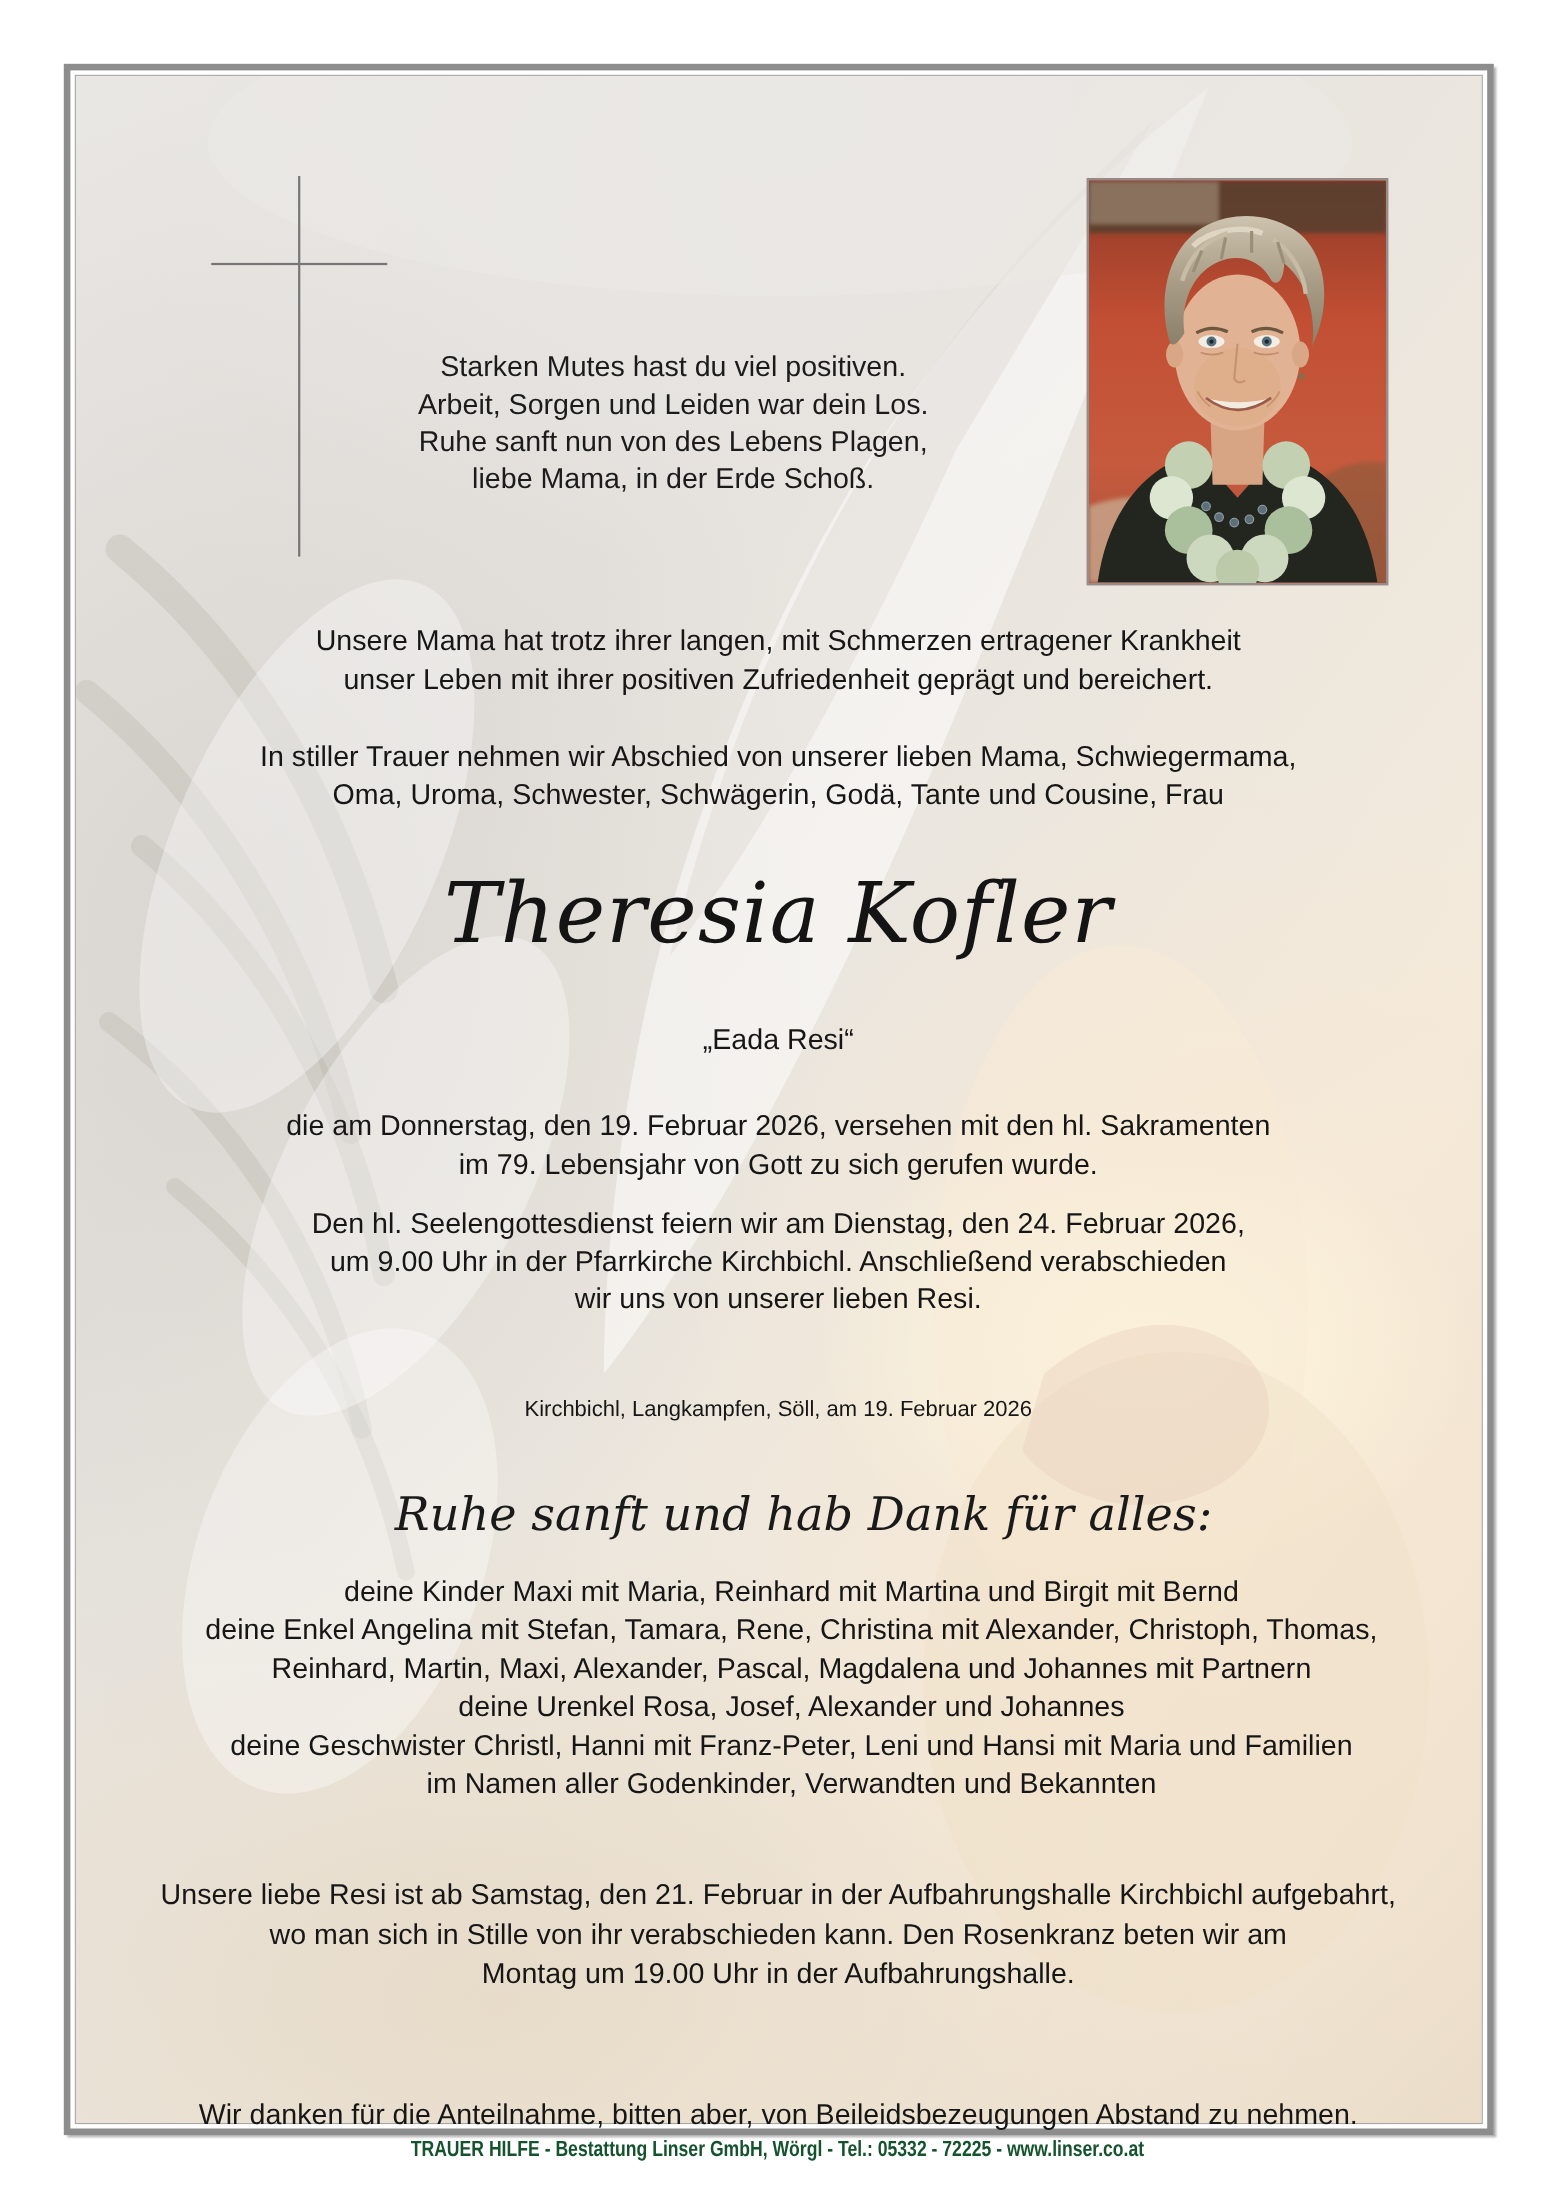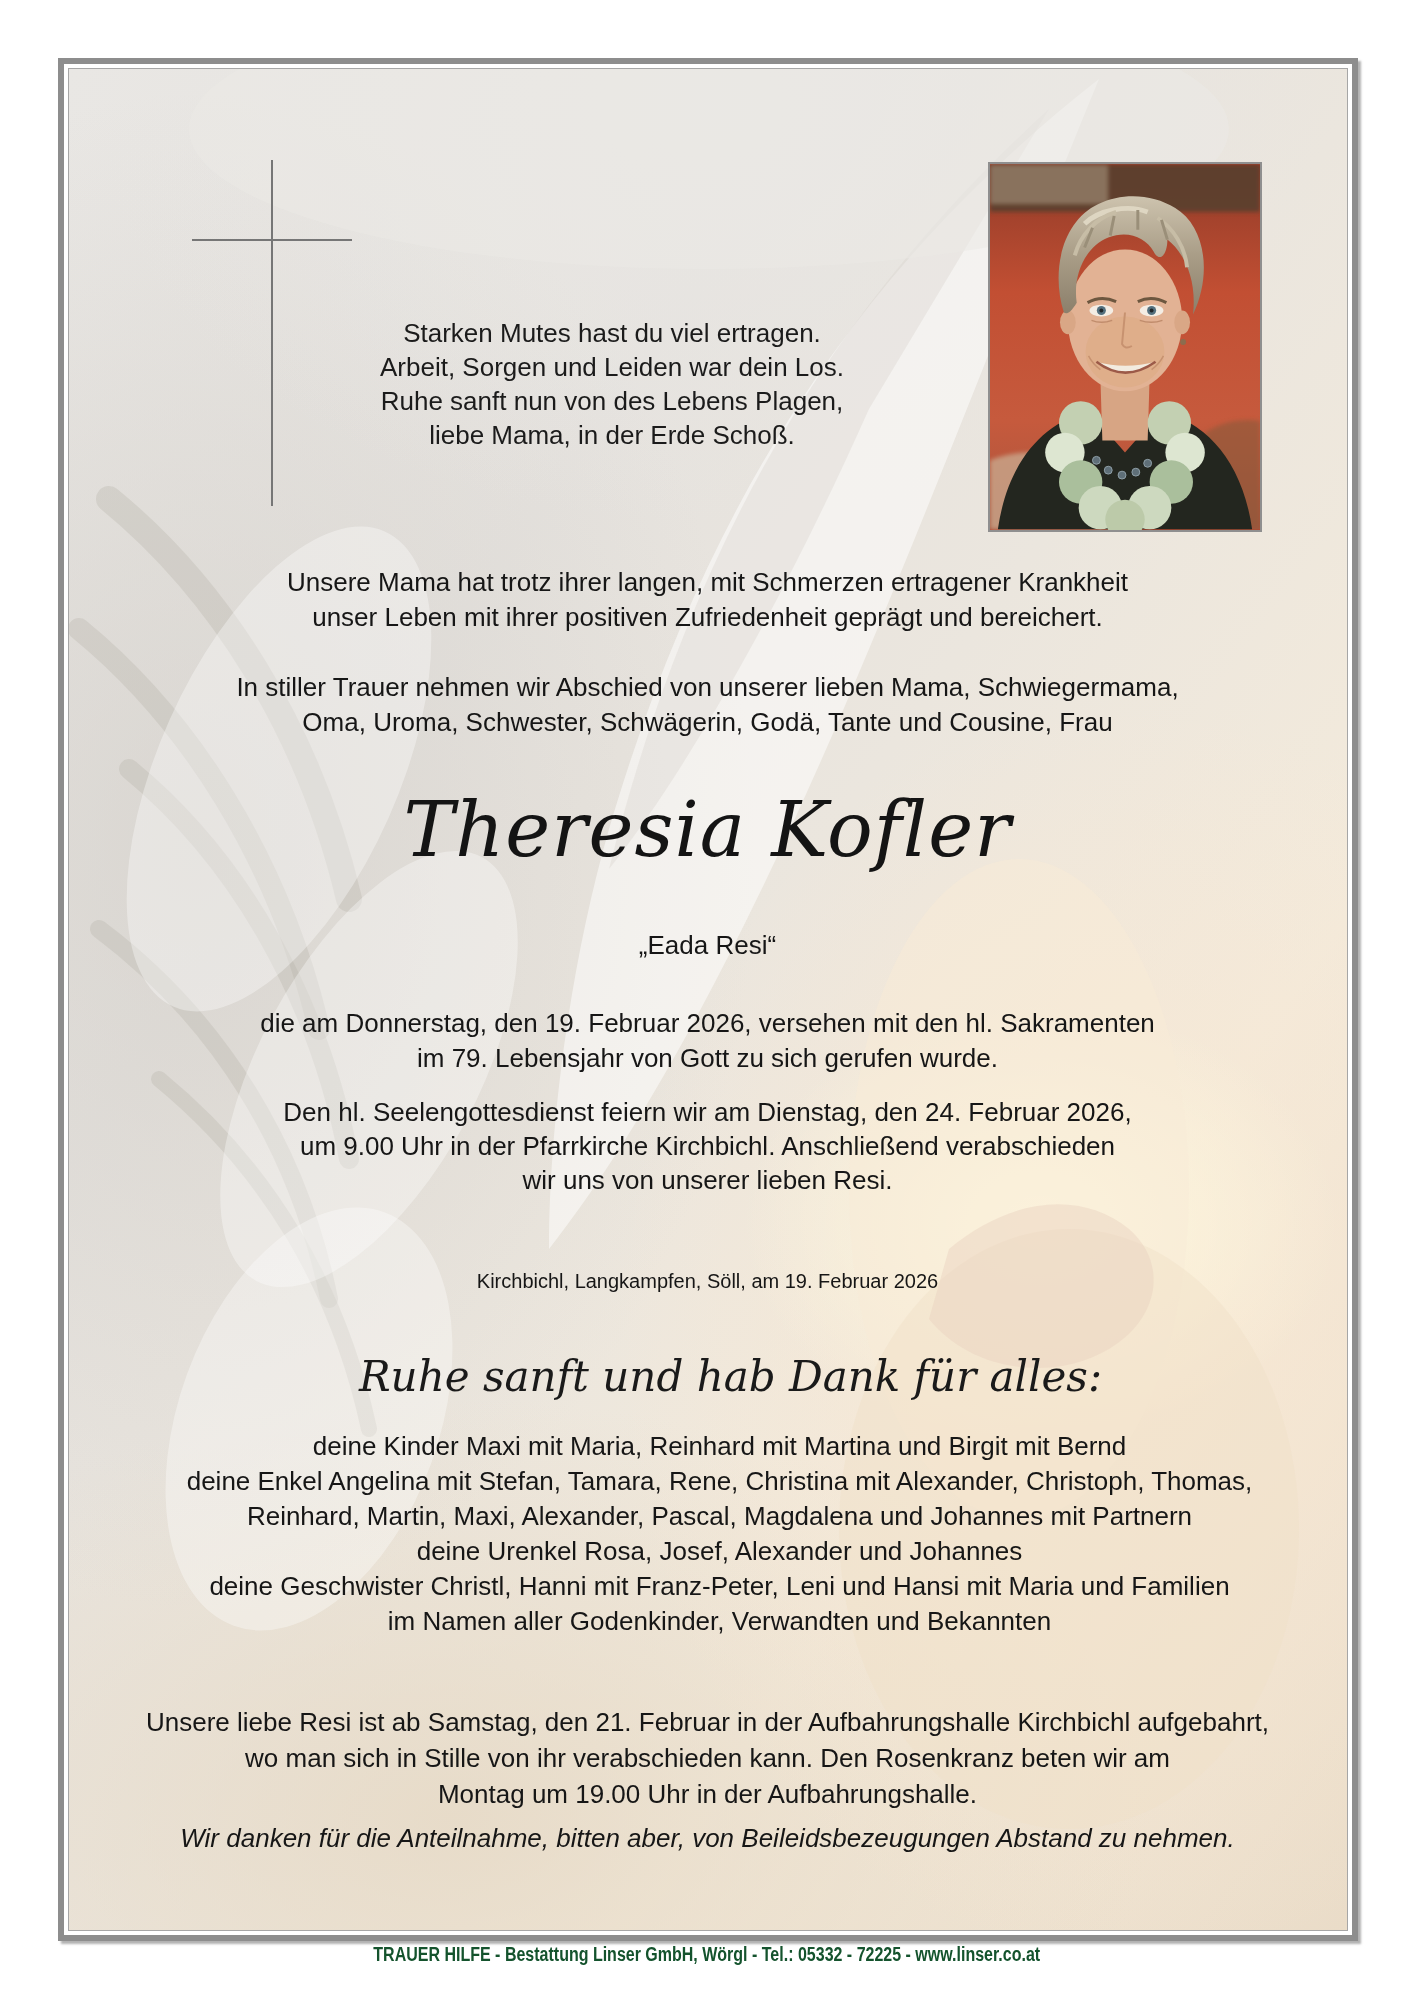--- a/index.html
+++ b/index.html
@@ -55,21 +55,21 @@
   .nickname{top:929px;font-size:26px;line-height:32px;}
   .p-death{top:1006px;font-size:26px;line-height:35px;}
   .p-service{top:1095px;font-size:26px;line-height:34px;}
   .places{top:1264px;font-size:20px;line-height:34px;}
   .thanks{
     top:1348px;font-family:"DejaVu Serif",serif;font-style:italic;font-weight:400;
     font-size:42px;line-height:58px;color:#1a1a1a;margin-left:23px;
   }
   .mourners{top:1429px;font-size:26px;line-height:35px;margin-left:12px;}
   .p-laying{top:1704px;font-size:26px;line-height:36px;}
-  .p-condolence{top:1820px;font-size:26px;line-height:36px;font-style:italic;}
+  .p-condolence{top:1904px;font-size:26px;line-height:36px;}
 
   .footer{
     position:absolute;left:0;top:1941px;width:1414px;text-align:center;
     font-size:20px;font-weight:bold;color:#14532d;line-height:26px;white-space:nowrap;
   }
   .footer .squeeze{display:inline-block;transform:scaleX(.8);transform-origin:center;}
 </style>
 </head>
 <body>
 
@@ -194,21 +194,21 @@
                  C96,84 84,112 88,140 C82,150 78,152 75,150 Z" fill="url(#hairg)"></path>
         <path d="M96,60 C110,46 140,40 160,48" stroke="#ded6c2" stroke-width="5" fill="none"></path>
         <path d="M86,92 C92,70 108,54 128,48" stroke="#c7bda6" stroke-width="4" fill="none"></path>
         <path d="M170,54 C186,64 198,84 200,104" stroke="#c7bda6" stroke-width="4" fill="none"></path>
         <path d="M104,64 L96,84 M126,52 L122,72 M150,46 L150,66 M174,56 L180,76" stroke="#9a8f79" stroke-width="3" fill="none"></path>
       </g>
     </svg>
   </div>
 
   <div class="tb poem">
-      <div>Starken Mutes hast du viel ertragen.</div>
+      <div>Starken Mutes hast du viel positiven.</div>
       <div>Arbeit, Sorgen und Leiden war dein Los.</div>
       <div>Ruhe sanft nun von des Lebens Plagen,</div>
       <div>liebe Mama, in der Erde Schoß.</div>
     </div>
 
   <div class="tb full p-tribute">
       <div>Unsere Mama hat trotz ihrer langen, mit Schmerzen ertragener Krankheit</div>
       <div>unser Leben mit ihrer positiven Zufriedenheit geprägt und bereichert.</div>
     </div>
 

